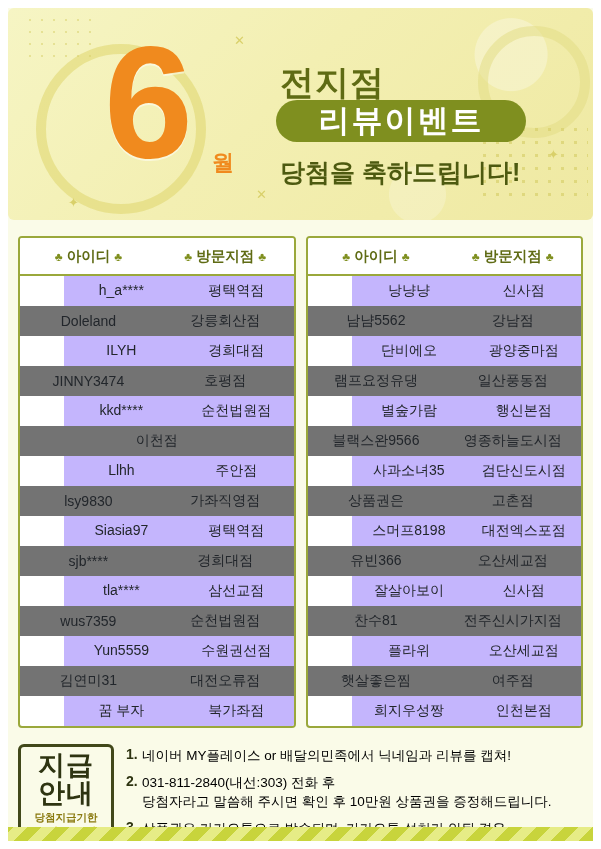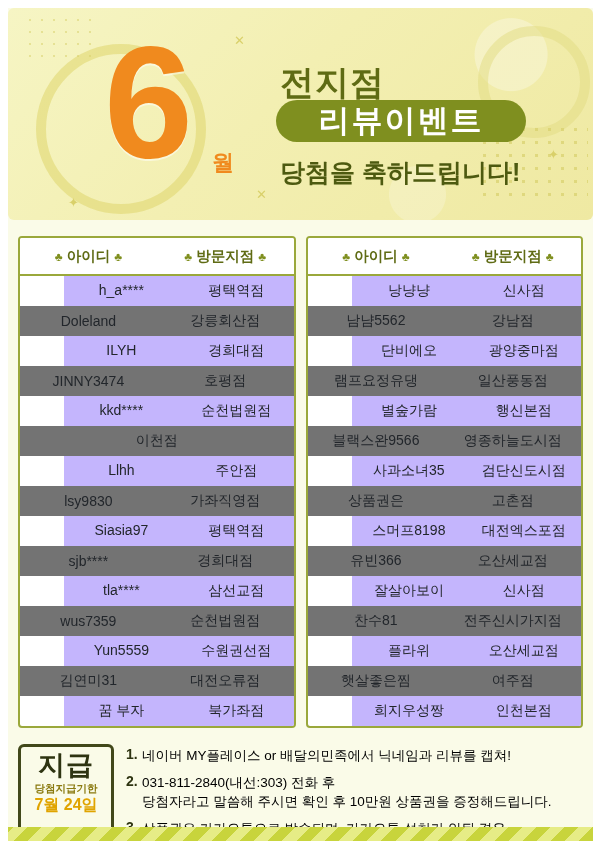--- a/index.html
+++ b/index.html
@@ -410,20 +410,21 @@
           <div>희지우성짱</div>
           <div>인천본점</div>
         </div>
     </div>
 
   </div>
 
   <div class="footer">
     <div class="pay-badge">
       <div class="l1">지급</div>
+      <div class="l2">안내</div>
       <div class="deadline-label">당첨지급기한</div>
       <div class="deadline-date">
         <span>7월</span>
         <span>24일</span>
       </div>
     </div>
 
     <div class="notes">
       <div class="note">
         <div class="n">1.</div>

